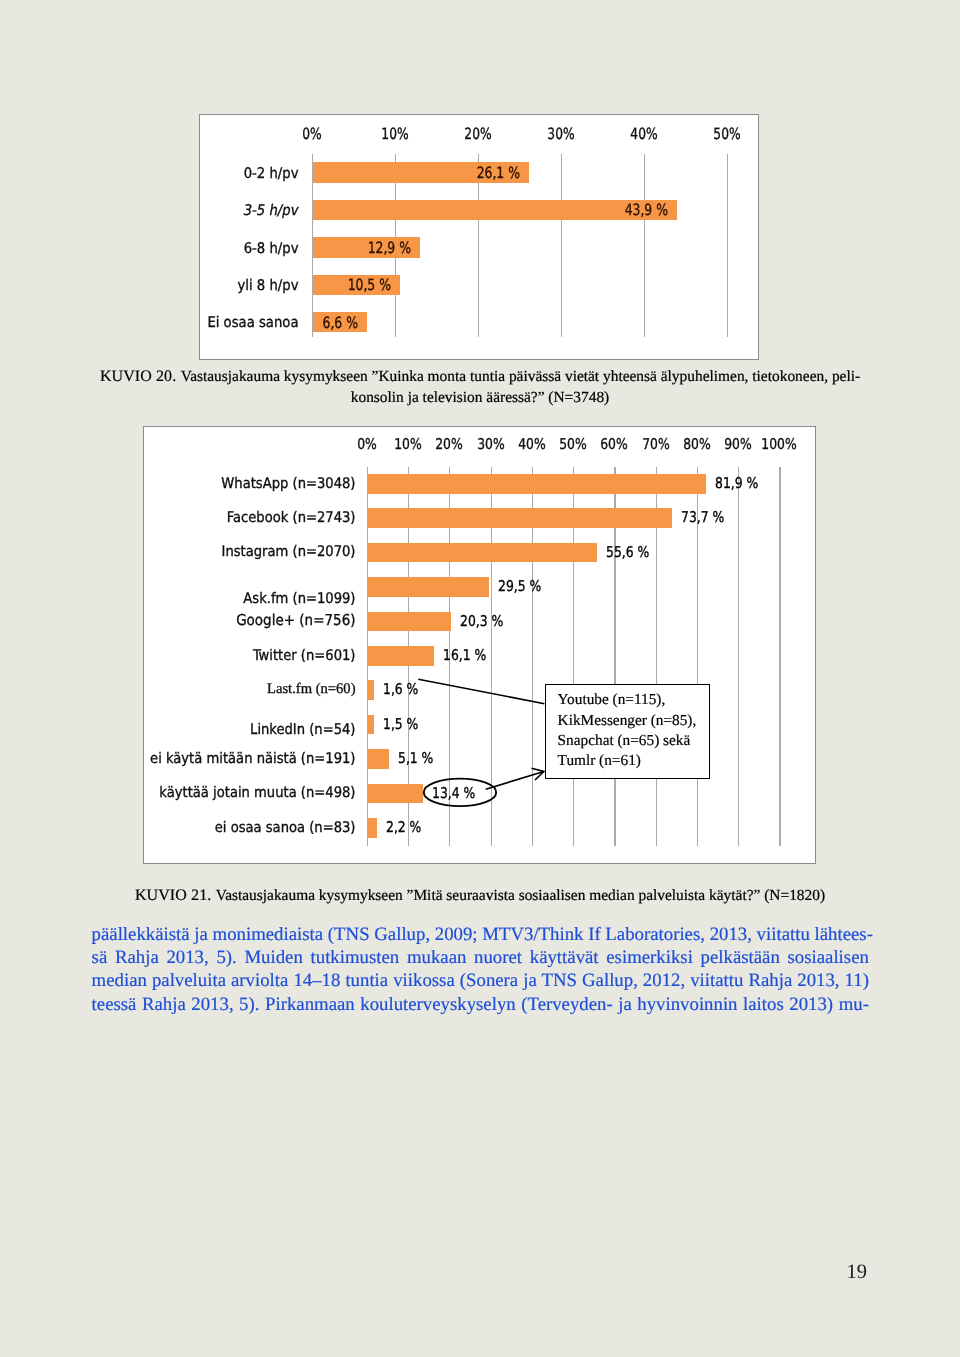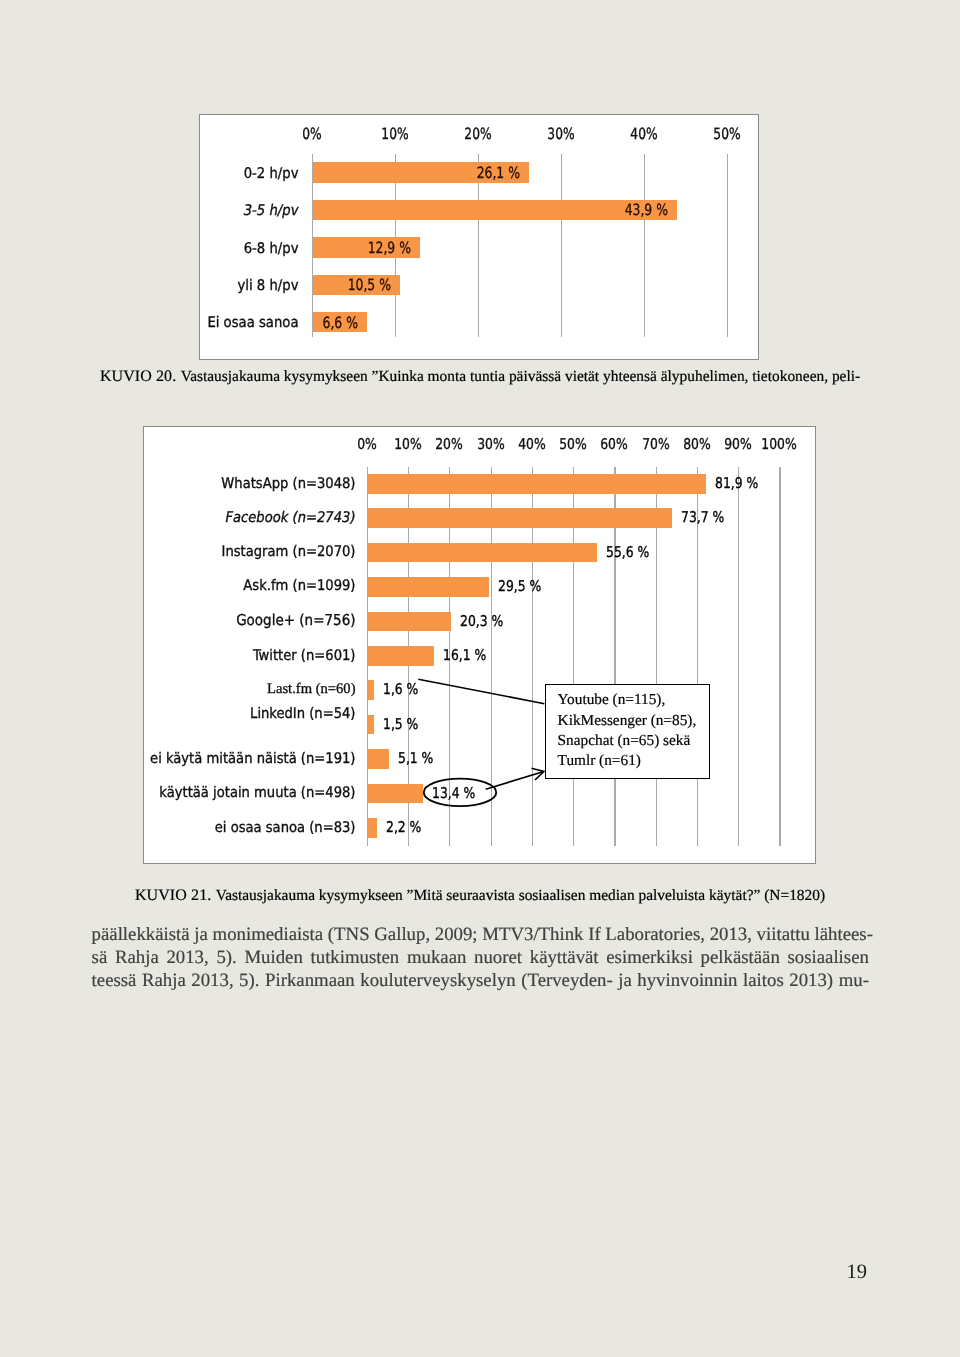--- a/index.html
+++ b/index.html
@@ -17,21 +17,21 @@
   .vallabel{position:absolute;font-family:"DejaVu Sans",sans-serif;font-stretch:condensed;color:#0f0f0f;white-space:nowrap;-webkit-text-stroke:0.32px currentColor;}
 
   
   .caption{position:absolute;text-align:center;}
   .caption .cline{height:20.4px;line-height:20.4px;white-space:nowrap;text-align:center;}
   .caption .kuv{font-size:16px;letter-spacing:0.1px;white-space:pre;-webkit-text-stroke:0.18px currentColor;}
   .caption .kuv + .ctext{margin-left:4.4px;}
   .caption .ctext{font-size:15.42px;white-space:pre;-webkit-text-stroke:0.22px currentColor;}
 
   
-  .bodytext{position:absolute;font-size:18.8px;color:#404040;-webkit-text-stroke:0.18px currentColor;}
+  .bodytext{position:absolute;font-size:18.8px;color:#1d4ed8;-webkit-text-stroke:0.18px currentColor;}
   .bodytext .bline{height:23.24px;line-height:23.24px;text-align:justify;text-align-last:justify;white-space:pre;}
   .bodytext .bline-last{text-align-last:left;letter-spacing:0.152px;}
 
   .pagenum{position:absolute;font-size:20.5px;line-height:20.5px;color:#1a1a1a;}
 
   
   .callout{position:absolute;background:#fff;border:1.3px solid #000;box-sizing:border-box;
            font-family:"Liberation Serif",serif;font-size:15.3px;line-height:20.4px;padding:5px 0 0 12px;color:#000;-webkit-text-stroke:0.2px currentColor;}
   svg.anno{position:absolute;overflow:visible;}
 </style>
@@ -69,20 +69,23 @@
         <div class="bar" style="left: 112.7px; top: 197.3px; width: 54.78px; height: 20.4px; background: rgb(247, 150, 70);"></div>
         <div class="catlabel" style="left: -201.5px; width: 300px; top: 197.769px; font-size: 14.7px; line-height: 21.462px;">Ei osaa sanoa</div>
         <div class="vallabel" style="left: -141.52px; width: 300px; text-align: right; top: 196.985px; font-size: 15.5px; line-height: 22.63px; color: rgb(43, 16, 0); transform: scaleX(0.89); transform-origin: 100% 50%;">6,6 %</div>
       </div>
   </div>
 
   <div class="caption" style="left:80px;top:367.2px;width:800px;">
     <div class="cline">
       <span class="kuv">KUVIO 20.</span><span class="ctext">Vastausjakauma kysymykseen ”Kuinka monta tuntia päivässä vietät yhteensä älypuhelimen, tietokoneen, peli-</span>
     </div>
+    <div class="cline">
+      <span class="ctext">konsolin ja television ääressä?” (N=3748)</span>
+    </div>
   </div>
 
   <div class="chartbox" id="chart2" style="left:143px;top:426px;width:672.6px;height:437.6px;">
     <div class="plot" id="c2plot">
         <div class="gridline" style="left: 222.7px; top: 39.5px; height: 379.5px;"></div>
         <div class="axlabel" style="left: 182.7px; top: 7.6px; width: 80px; font-size: 14.8px; line-height: 19.24px; transform: scaleX(0.93);">0%</div>
         <div class="gridline" style="left: 263.97px; top: 39.5px; height: 379.5px;"></div>
         <div class="axlabel" style="left: 223.97px; top: 7.6px; width: 80px; font-size: 14.8px; line-height: 19.24px; transform: scaleX(0.93);">10%</div>
         <div class="gridline" style="left: 305.24px; top: 39.5px; height: 379.5px;"></div>
         <div class="axlabel" style="left: 265.24px; top: 7.6px; width: 80px; font-size: 14.8px; line-height: 19.24px; transform: scaleX(0.93);">20%</div>
@@ -99,39 +102,39 @@
         <div class="gridline" style="left: 552.86px; top: 39.5px; height: 379.5px;"></div>
         <div class="axlabel" style="left: 512.86px; top: 7.6px; width: 80px; font-size: 14.8px; line-height: 19.24px; transform: scaleX(0.93);">80%</div>
         <div class="gridline" style="left: 594.13px; top: 39.5px; height: 379.5px;"></div>
         <div class="axlabel" style="left: 554.13px; top: 7.6px; width: 80px; font-size: 14.8px; line-height: 19.24px; transform: scaleX(0.93);">90%</div>
         <div class="gridline" style="left: 635.4px; top: 39.5px; height: 379.5px;"></div>
         <div class="axlabel" style="left: 595.4px; top: 7.6px; width: 80px; font-size: 14.8px; line-height: 19.24px; transform: scaleX(0.93);">100%</div>
         <div class="bar" style="left: 223.7px; top: 47px; width: 338.001px; height: 19.7px; background: rgb(247, 150, 70);"></div>
         <div class="catlabel" style="left: -88.5px; width: 300px; top: 45.592px; font-size: 14.6px; line-height: 21.316px;">WhatsApp (n=3048)</div>
         <div class="vallabel" style="left: 570.701px; top: 46.046px; font-size: 14.8px; line-height: 21.608px; color: rgb(0, 0, 0); transform: scaleX(0.93); transform-origin: 0% 50%;">81,9 %</div>
         <div class="bar" style="left: 223.7px; top: 81.4px; width: 304.16px; height: 19.7px; background: rgb(247, 150, 70);"></div>
-        <div class="catlabel" style="left: -88.5px; width: 300px; top: 79.992px; font-size: 14.6px; line-height: 21.316px; font-style: italic;">Facebook (n=2743)</div>
+        <div class="catlabel" style="left: -88.5px; width: 300px; top: 79.992px; font-size: 14.6px; line-height: 21.316px;">Facebook (n=2743)</div>
         <div class="vallabel" style="left: 536.86px; top: 80.446px; font-size: 14.8px; line-height: 21.608px; color: rgb(0, 0, 0); transform: scaleX(0.93); transform-origin: 0% 50%;">73,7 %</div>
         <div class="bar" style="left: 223.7px; top: 115.8px; width: 229.461px; height: 19.7px; background: rgb(247, 150, 70);"></div>
         <div class="catlabel" style="left: -88.5px; width: 300px; top: 114.392px; font-size: 14.6px; line-height: 21.316px;">Instagram (n=2070)</div>
         <div class="vallabel" style="left: 462.161px; top: 114.846px; font-size: 14.8px; line-height: 21.608px; color: rgb(0, 0, 0); transform: scaleX(0.93); transform-origin: 0% 50%;">55,6 %</div>
         <div class="bar" style="left: 223.7px; top: 150.2px; width: 121.746px; height: 19.7px; background: rgb(247, 150, 70);"></div>
-        <div class="catlabel" style="left: -88.5px; width: 300px; top: 148px; font-size: 14.6px; line-height: 21.316px;">Ask.fm (n=1099)</div>
+        <div class="catlabel" style="left: -88.5px; width: 300px; top: 161px; font-size: 14.6px; line-height: 21.316px;">Ask.fm (n=1099)</div>
         <div class="vallabel" style="left: 354.447px; top: 149.246px; font-size: 14.8px; line-height: 21.608px; color: rgb(0, 0, 0); transform: scaleX(0.93); transform-origin: 0% 50%;">29,5 %</div>
         <div class="bar" style="left: 223.7px; top: 184.6px; width: 83.7781px; height: 19.7px; background: rgb(247, 150, 70);"></div>
         <div class="catlabel" style="left: -88.5px; width: 300px; top: 183.192px; font-size: 15px; line-height: 21.316px;">Google+ (n=756)</div>
         <div class="vallabel" style="left: 316.478px; top: 183.646px; font-size: 14.8px; line-height: 21.608px; color: rgb(0, 0, 0); transform: scaleX(0.93); transform-origin: 0% 50%;">20,3 %</div>
         <div class="bar" style="left: 223.7px; top: 219px; width: 66.4447px; height: 19.7px; background: rgb(247, 150, 70);"></div>
         <div class="catlabel" style="left: -88.5px; width: 300px; top: 217.592px; font-size: 14.6px; line-height: 21.316px;">Twitter (n=601)</div>
         <div class="vallabel" style="left: 299.145px; top: 218.046px; font-size: 14.8px; line-height: 21.608px; color: rgb(0, 0, 0); transform: scaleX(0.93); transform-origin: 0% 50%;">16,1 %</div>
         <div class="bar" style="left: 223.7px; top: 253.4px; width: 6.6032px; height: 19.7px; background: rgb(247, 150, 70);"></div>
         <div class="catlabel" style="left: -88.5px; width: 300px; top: 251.992px; font-size: 14.6px; line-height: 21.316px; font-family: Liberation Serif, serif;">Last.fm (n=60)</div>
         <div class="vallabel" style="left: 239.303px; top: 252.446px; font-size: 14.8px; line-height: 21.608px; color: rgb(0, 0, 0); transform: scaleX(0.93); transform-origin: 0% 50%;">1,6 %</div>
         <div class="bar" style="left: 223.7px; top: 287.8px; width: 6.1905px; height: 19.7px; background: rgb(247, 150, 70);"></div>
-        <div class="catlabel" style="left: -88.5px; width: 300px; top: 276px; font-size: 14.6px; line-height: 21.316px;">LinkedIn (n=54)</div>
+        <div class="catlabel" style="left: -88.5px; width: 300px; top: 292px; font-size: 14.6px; line-height: 21.316px;">LinkedIn (n=54)</div>
         <div class="vallabel" style="left: 238.89px; top: 286.846px; font-size: 14.8px; line-height: 21.608px; color: rgb(0, 0, 0); transform: scaleX(0.93); transform-origin: 0% 50%;">1,5 %</div>
         <div class="bar" style="left: 223.7px; top: 322.2px; width: 21.0477px; height: 19.7px; background: rgb(247, 150, 70);"></div>
         <div class="catlabel" style="left: -88.5px; width: 300px; top: 320.792px; font-size: 14.6px; line-height: 21.316px;">ei käytä mitään näistä (n=191)</div>
         <div class="vallabel" style="left: 253.748px; top: 321.246px; font-size: 14.8px; line-height: 21.608px; color: rgb(0, 0, 0); transform: scaleX(0.93); transform-origin: 0% 50%;">5,1 %</div>
         <div class="bar" style="left: 223.7px; top: 356.6px; width: 55.3018px; height: 19.7px; background: rgb(247, 150, 70);"></div>
         <div class="catlabel" style="left: -88.5px; width: 300px; top: 355.192px; font-size: 14.6px; line-height: 21.316px;">käyttää jotain muuta (n=498)</div>
         <div class="vallabel" style="left: 288.002px; top: 355.646px; font-size: 14.8px; line-height: 21.608px; color: rgb(0, 0, 0); transform: scaleX(0.93); transform-origin: 0% 50%;">13,4 %</div>
         <div class="bar" style="left: 223.7px; top: 391px; width: 9.0794px; height: 19.7px; background: rgb(247, 150, 70);"></div>
         <div class="catlabel" style="left: -88.5px; width: 300px; top: 389.592px; font-size: 14.6px; line-height: 21.316px;">ei osaa sanoa (n=83)</div>
         <div class="vallabel" style="left: 241.779px; top: 390.046px; font-size: 14.8px; line-height: 21.608px; color: rgb(0, 0, 0); transform: scaleX(0.93); transform-origin: 0% 50%;">2,2 %</div>
@@ -154,18 +157,19 @@
 
   <div class="caption" style="left:80px;top:885.7px;width:800px;">
     <div class="cline">
       <span class="kuv">KUVIO 21.</span><span class="ctext">Vastausjakauma kysymykseen ”Mitä seuraavista sosiaalisen median palveluista käytät?” (N=1820)</span>
     </div>
   </div>
 
   <div class="bodytext" style="left:91.6px;top:923px;width:777.3px;">
     <div class="bline">päällekkäistä ja monimediaista (TNS Gallup, 2009; MTV3/Think If Laboratories, 2013, viitattu lähtees-</div>
     <div class="bline">sä Rahja 2013, 5). Muiden tutkimusten mukaan nuoret käyttävät esimerkiksi pelkästään sosiaalisen</div>
+    <div class="bline">median palveluita arviolta 14–18 tuntia viikossa (Sonera ja TNS Gallup, 2012, viitattu Rahja 2013, 11)</div>
     <div class="bline">teessä Rahja 2013, 5). Pirkanmaan kouluterveyskyselyn (Terveyden- ja hyvinvoinnin laitos 2013) mu-</div>
   </div>
 
   <div class="pagenum" style="left:846.5px;top:1262px;">19</div>
 
 </div>
 
 </body></html>

